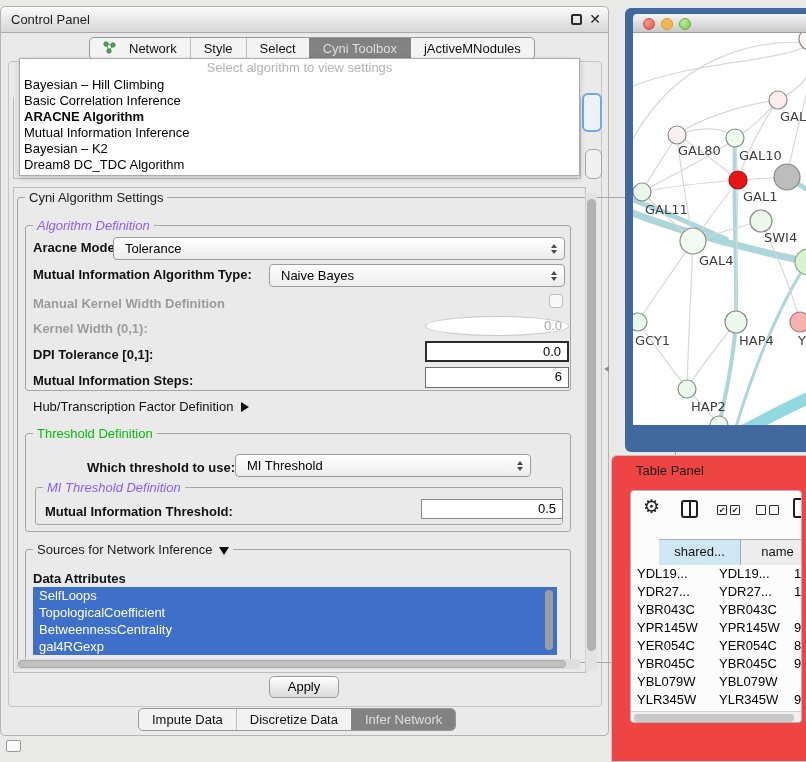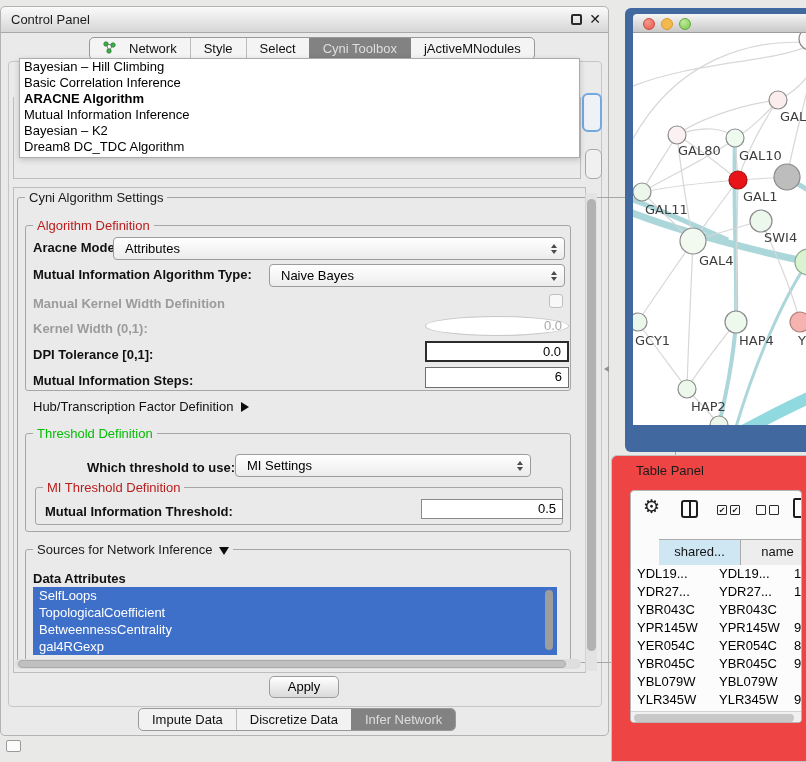--- a/index.html
+++ b/index.html
@@ -40,21 +40,21 @@
   .frag-ctrl{position:absolute;left:584px;top:142px;width:17px;height:30px;border:1px solid #a8a8a8;
       border-radius:6px;background:#f0f0f0;z-index:2;}
 
   .content-box{position:absolute;left:7px;top:54px;width:594px;height:646px;border:1px solid #c6c6c6;
       border-radius:4px;background:#eaeaea;}
   .scroll-region{position:absolute;left:12px;top:180px;width:573px;height:486px;border:1px solid #bdbdbd;}
 
   
   .groupbox{position:absolute;border:1px solid #a6a6a6;border-radius:3px;}
   .grouplabel{position:absolute;top:-8px;left:7px;background:#eaeaea;padding:0 4px;line-height:15px;white-space:nowrap;}
-  .gl-blue{color:#b91c1c;}
+  .gl-blue{color:#8b5cf6;font-style:italic;}
   .gl-green{color:#05bd05;}
   .flabel{position:absolute;font-weight:bold;color:#111;white-space:nowrap;}
   .flabel.disabled{color:#9b9b9b;}
 
   .combo{position:absolute;height:23px;background:linear-gradient(#ffffff,#ececec);
       border:1px solid #9c9c9c;border-radius:4px;line-height:21px;padding-left:11px;color:#000;}
   .combo .arrows{position:absolute;right:7px;top:50%;transform:translateY(-50%);
       display:flex;flex-direction:column;gap:2px;}
   .arr-up{width:0;height:0;border-left:3.5px solid transparent;border-right:3.5px solid transparent;border-bottom:4.5px solid #4a4a4a;}
   .arr-dn{width:0;height:0;border-left:3.5px solid transparent;border-right:3.5px solid transparent;border-top:4.5px solid #4a4a4a;}
@@ -166,20 +166,21 @@
       <div class="tab">
         <span>jActiveMNodules</span>
       </div>
     </div>
 
     <div class="remnant-box"></div>
     <div class="frag-blue"></div>
     <div class="frag-ctrl"></div>
 
     <div class="dd">
+      <div class="dd-placeholder">Select algorithm to view settings</div>
       <div>
           <div class="dd-item">Bayesian – Hill Climbing</div>
           <div class="dd-item">Basic Correlation Inference</div>
           <div class="dd-item dd-selected">ARACNE Algorithm</div>
           <div class="dd-item">Mutual Information Inference</div>
           <div class="dd-item">Bayesian – K2</div>
           <div class="dd-item">Dream8 DC_TDC Algorithm</div>
         </div>
     </div>
 
@@ -188,21 +189,21 @@
     <div class="groupbox" style="left:16px;top:190px;width:659px;height:466px;">
       <span class="grouplabel">Cyni Algorithm Settings</span>
     </div>
 
     <div class="groupbox" style="left:24px;top:218px;width:546px;height:166px;">
       <span class="grouplabel gl-blue">Algorithm Definition</span>
     </div>
 
     <span class="flabel" style="left:32px;top:233px;">Aracne Mode:</span>
     <div class="combo" style="left:112px;top:230px;width:452px;">
-      <span>Attributes</span>
+      <span>Tolerance</span>
       <span class="arrows">
           <i class="arr-up"></i>
           <i class="arr-dn"></i>
         </span>
     </div>
 
     <span class="flabel" style="left:32px;top:260px;">Mutual Information Algorithm Type:</span>
     <div class="combo" style="left:268px;top:257px;width:296px;">
       <span>Naive Bayes</span>
       <span class="arrows">
@@ -225,21 +226,21 @@
 
     <span class="flabel" style="left:32px;top:392px;font-weight:normal;">
       <span>Hub/Transcription Factor Definition</span><span class="tri-right"></span>
     </span>
 
     <div class="groupbox" style="left:24px;top:426px;width:546px;height:99px;">
       <span class="grouplabel gl-green">Threshold Definition</span>
     </div>
     <span class="flabel" style="left:86px;top:453px;">Which threshold to use:</span>
     <div class="combo" style="left:234px;top:447px;width:296px;">
-      <span>MI Settings</span>
+      <span>MI Threshold</span>
       <span class="arrows">
           <i class="arr-up"></i>
           <i class="arr-dn"></i>
         </span>
     </div>
 
     <div class="groupbox" style="left:34px;top:480px;width:528px;height:38px;">
       <span class="grouplabel gl-blue">MI Threshold Definition</span>
     </div>
     <span class="flabel" style="left:44px;top:497px;">Mutual Information Threshold:</span>

